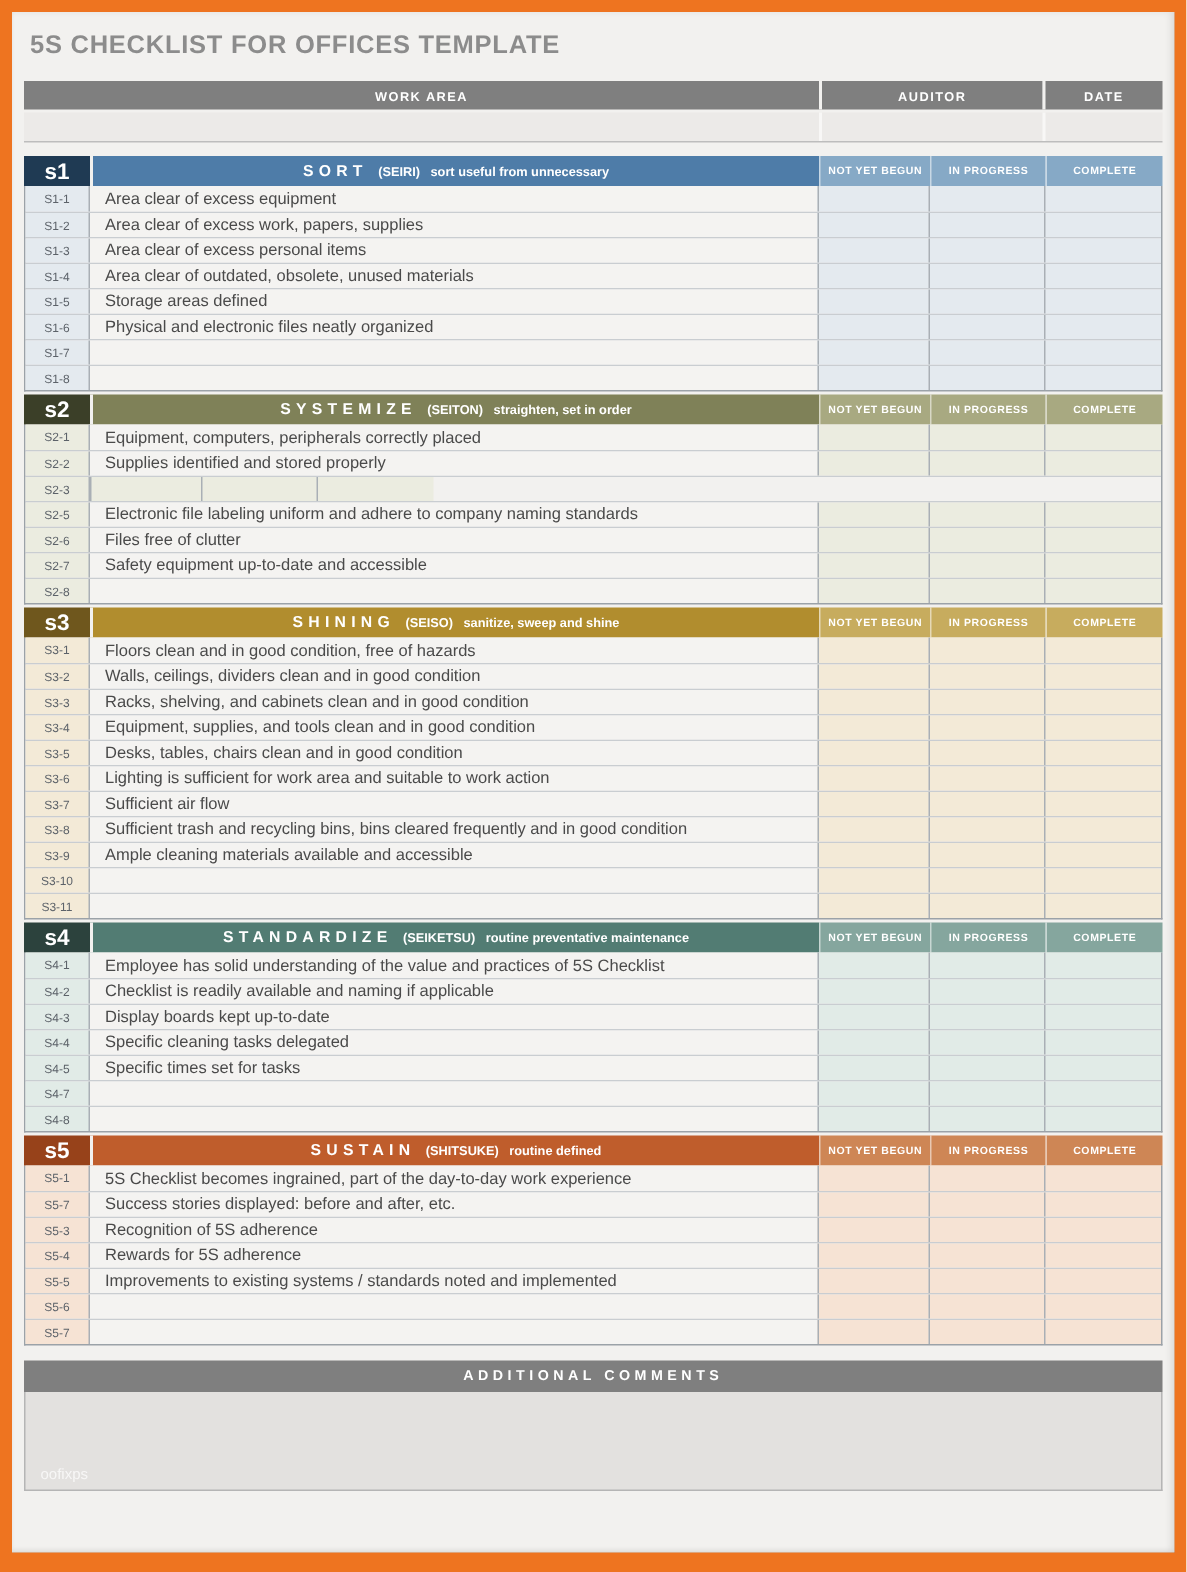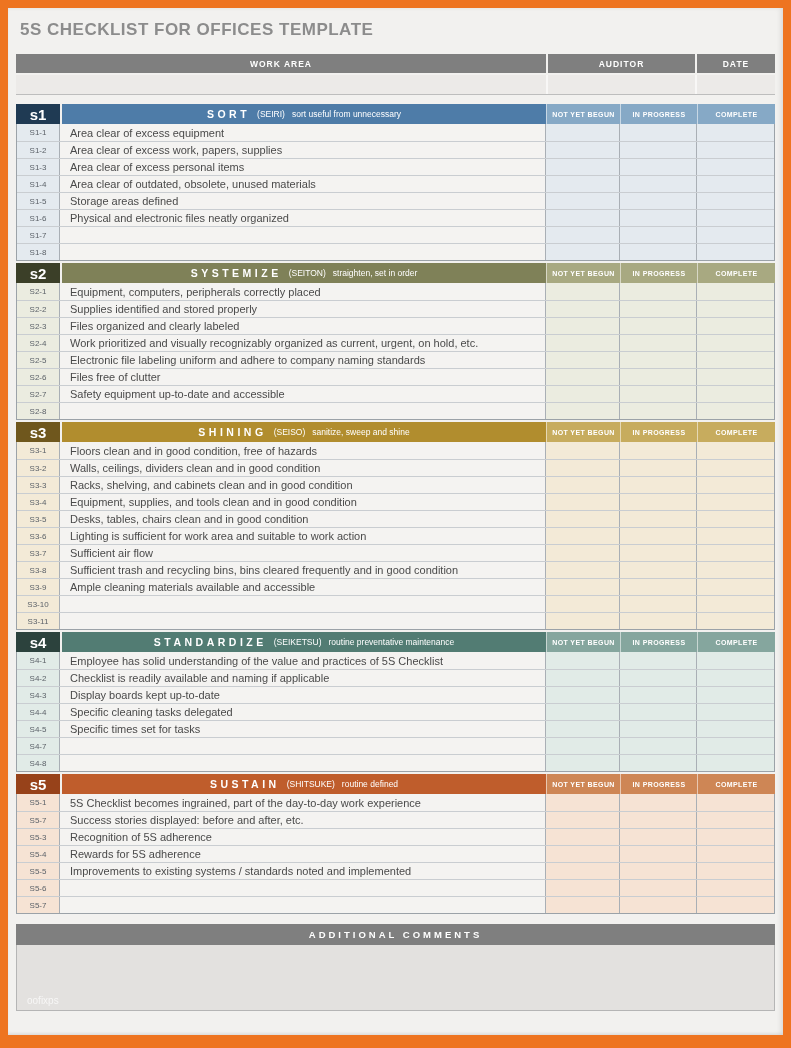--- a/index.html
+++ b/index.html
@@ -23,21 +23,21 @@
 
   
   #sections{margin:9px 8px 0 8px;}
   .checklist-section{margin-bottom:2px;}
   .s-hdr{display:flex;height:20px;}
   .s-badge{width:44px;background:var(--badge);color:#fff;font-weight:bold;font-size:15px;
       display:flex;align-items:center;justify-content:center;line-height:1;}
   .s-titlebar{flex:1;background:var(--bar);color:#fff;display:flex;align-items:center;
       justify-content:center;gap:7px;border-left:2px solid #F2F1EF;}
   .s-name{font-size:10.5px;font-weight:bold;letter-spacing:3.5px;}
-  .s-romaji,.s-sub{font-size:8.5px;font-weight:normal;}
+  .s-romaji,.s-sub{font-size:8.5px;font-weight:bold;}
   .s-colhdr{background:var(--hdr);color:#fff;font-size:7px;font-weight:bold;letter-spacing:0.4px;
       display:flex;align-items:center;justify-content:center;border-left:1px solid rgba(255,255,255,0.55);}
   .w1{width:74px;}.w2{width:77px;}.w3{width:78px;}
   .s-rows{border:1px solid #9BA2A8;border-top:none;}
   .row{display:flex;height:17px;border-top:1px solid #C9CDD1;}
   .row:first-child{border-top:none;}
   .row .rid{width:43px;background:var(--tint);color:#5C6269;font-size:8px;
       display:flex;align-items:center;justify-content:center;border-right:1px solid #A9AFB5;}
   .row .rdesc{flex:1;background:#F4F3F1;color:#4A4A4A;font-size:11px;display:flex;align-items:center;
       padding-left:10px;}
@@ -167,28 +167,20 @@
             </div>
             <div class="row">
               <div class="rid">S2-2</div>
               <div class="rdesc">Supplies identified and stored properly</div>
               <div class="rstat w1"></div>
               <div class="rstat w2"></div>
               <div class="rstat w3"></div>
             </div>
             <div class="row">
               <div class="rid">S2-3</div>
-              <div class="rdesc">Files organized and clearly labeled</div>
-              <div class="rstat w1"></div>
-              <div class="rstat w2"></div>
-              <div class="rstat w3"></div>
-            </div>
-            <div class="row">
-              <div class="rid">S2-4</div>
-              <div class="rdesc">Work prioritized and visually recognizably organized as current, urgent, on hold, etc.</div>
               <div class="rstat w1"></div>
               <div class="rstat w2"></div>
               <div class="rstat w3"></div>
             </div>
             <div class="row">
               <div class="rid">S2-5</div>
               <div class="rdesc">Electronic file labeling uniform and adhere to company naming standards</div>
               <div class="rstat w1"></div>
               <div class="rstat w2"></div>
               <div class="rstat w3"></div>

